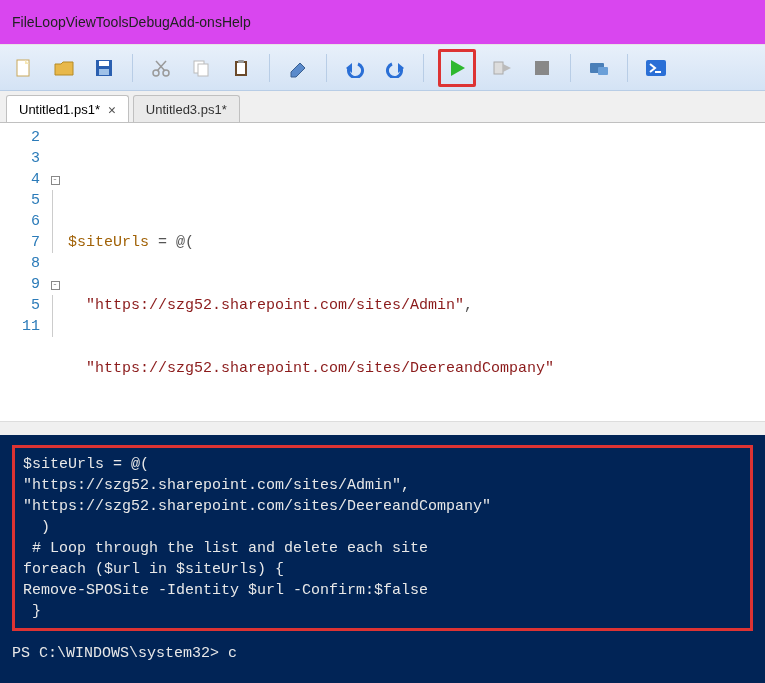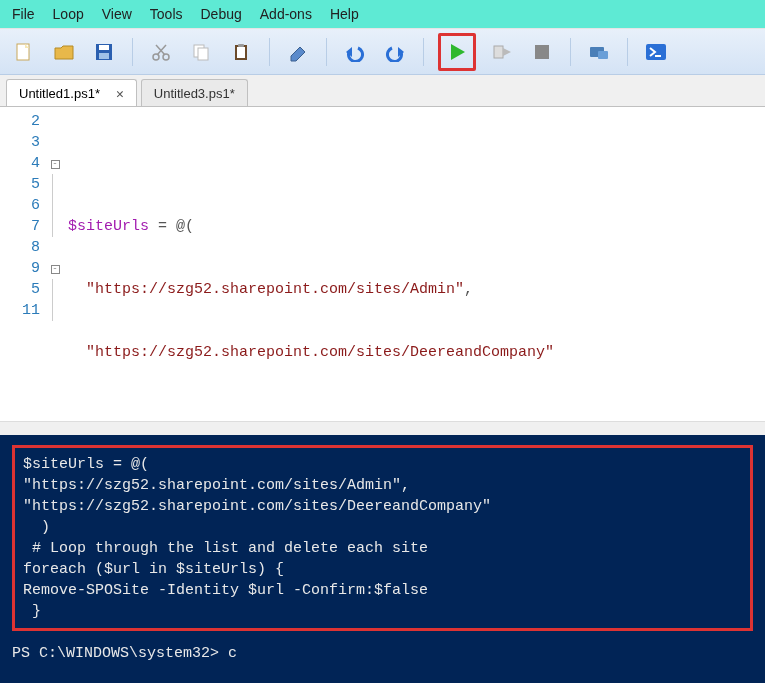--- a/index.html
+++ b/index.html
@@ -8,23 +8,22 @@
     font-size: 13px;
     background: #fff;
     width: 765px;
     height: 683px;
     overflow: hidden;
     display: flex;
     flex-direction: column;
   }
   .menubar {
     display: flex;
-    gap: 18px;
-    padding: 6px 12px;
-    background: #5eead4;
+    padding: 14px 12px;
+    background: #d946ef;
     color: #222;
     font-size: 14px;
     border-bottom: 1px solid #e5e5e5;
   }
   .menubar span { cursor: default; }
   .toolbar {
     display: flex;
     align-items: center;
     gap: 12px;
     padding: 6px 10px;
@@ -49,21 +48,21 @@
   }
   .tab {
     padding: 6px 12px 5px 12px;
     background: #eaeaea;
     border: 1px solid #c0c0c0;
     border-bottom: none;
     border-radius: 3px 3px 0 0;
     margin-right: 4px;
     font-size: 13px;
     color: #333;
-    display:flex; align-items:flex-end; gap:16px;
+    display:flex; align-items:flex-end; gap:8px;
   }
   .tab.active { background: #fff; font-weight:400; color:#000; }
   .tab .close { font-family: monospace; color:#555; }
   .editor {
     flex: 1;
     display: flex;
     background: #fff;
     font-family: Consolas, "Courier New", monospace;
     font-size: 15px;
     line-height: 21px;
@@ -84,21 +83,21 @@
     padding-top:4px;
   }
   .foldcol div { height:21px; text-align:center; color:#888; font-size:11px; position:relative; }
   .foldbox { display:inline-block; width:9px; height:9px; border:1px solid #888; line-height:7px; font-size:9px; text-align:center; }
   .code {
     padding: 4px 6px;
     white-space: pre;
     flex:1;
   }
   .code div { height:21px; }
-  .c-var { color:#a21caf;font-family:Liberation Mono, monospace; }
+  .c-var { color:#a16207;font-family:Liberation Mono, monospace; }
   .c-op  { color:#555; }
   .c-str { color:#8b1a1a; }
   .c-prm { color:#003c8f; }
   .c-mail{ color:#b53da5; }
   .c-plain{ color:#333; }
   .scrollstub { height:14px; background:#f0f0f0; border-top:1px solid #ddd; }
   .console {
     background: #012456;
     color: #e8e8e8;
     font-family: Consolas, "Courier New", monospace;

